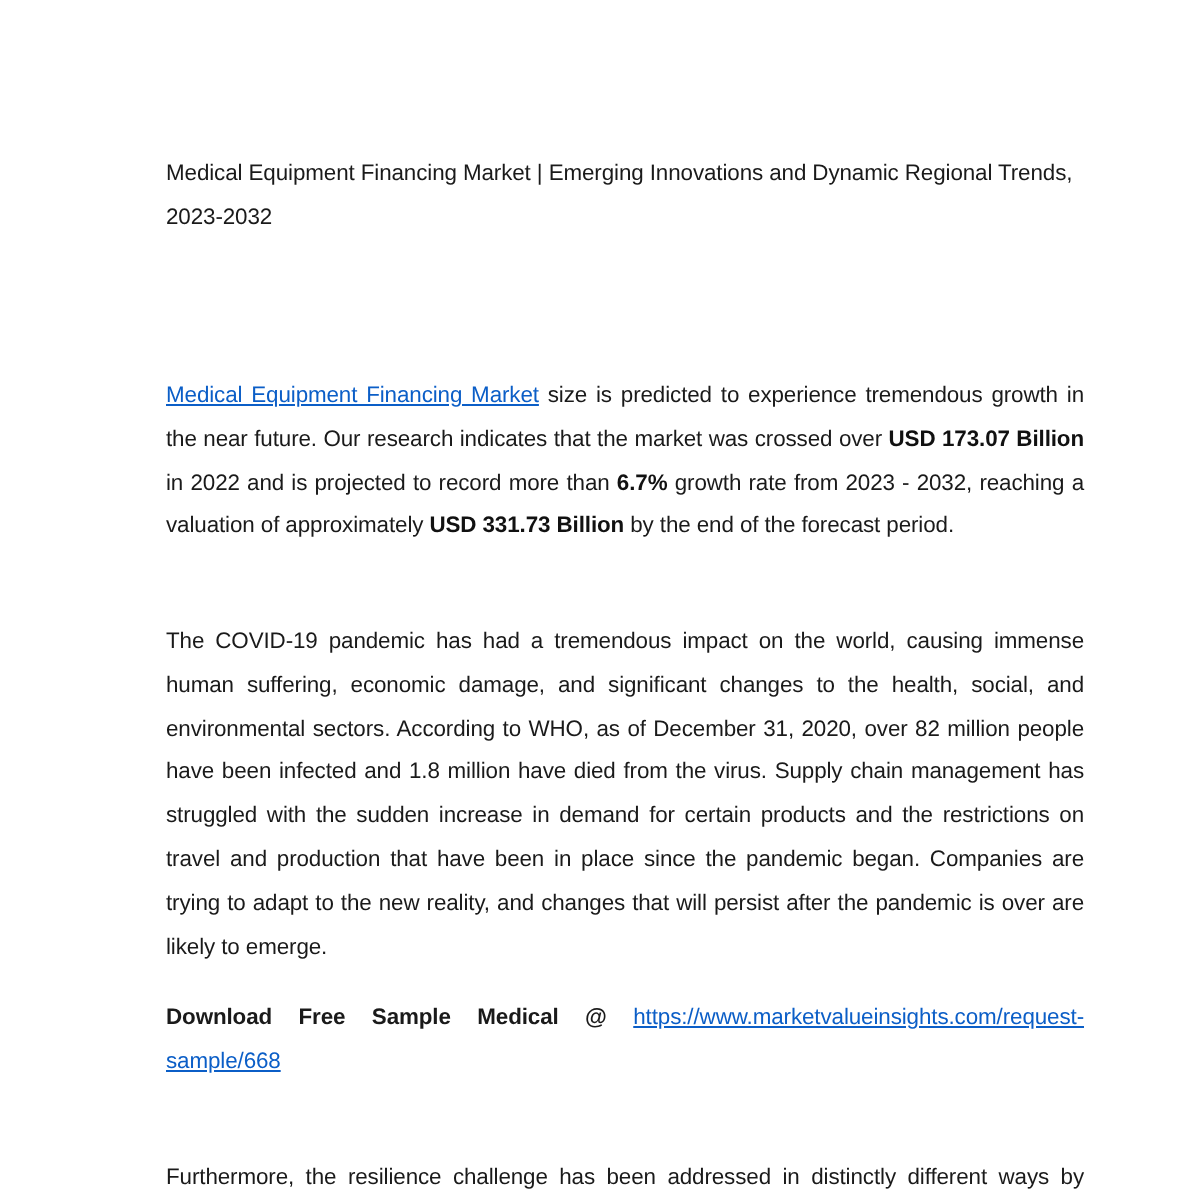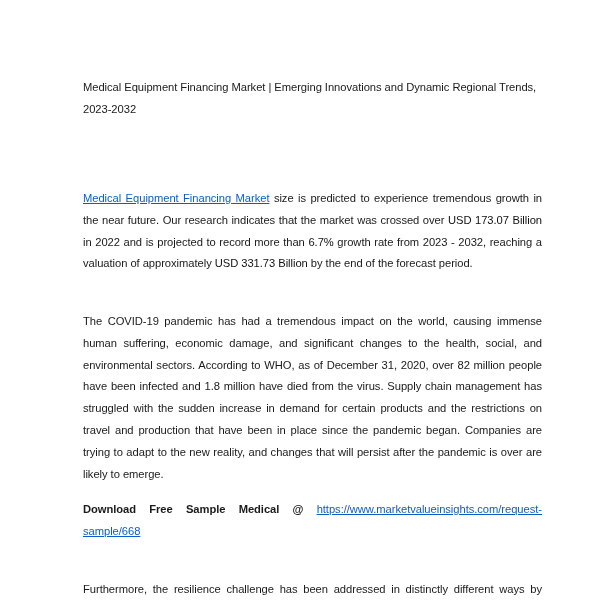--- a/index.html
+++ b/index.html
@@ -34,21 +34,21 @@
   .title { top: 65px; text-align: left; }
   .p1 { top: 176px; }
   .p2 { top: 299px; }
   .p3 { top: 487px; font-weight: bold; }
   .p4 { top: 567px; }
   a.link {
     color: #0b5ec7;
     text-decoration: underline;
     font-weight: normal;
   }
-  b { font-weight: normal; color: #111; }
+  b { font-weight: bold; color: #111; }
 </style>
 </head>
 <body>
 
 <div class="page">
 
   <p class="para title">Medical Equipment Financing Market | Emerging Innovations and Dynamic Regional Trends, 2023-2032</p>
 
   <p class="para p1"><a class="link">Medical Equipment Financing Market</a><span> size is predicted to experience tremendous growth in the near future. Our research indicates that the market was crossed over </span><b>USD 173.07 Billion</b><span> in 2022 and is projected to record more than </span><b>6.7%</b><span> growth rate from 2023 - 2032, reaching a valuation of approximately </span><b>USD 331.73 Billion</b><span> by the end of the forecast period.</span></p>
 

